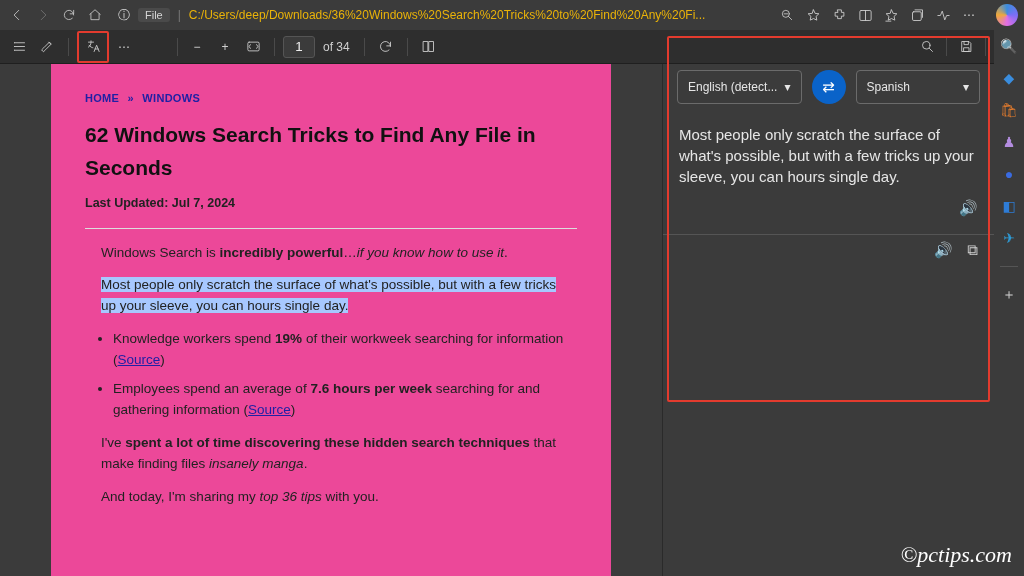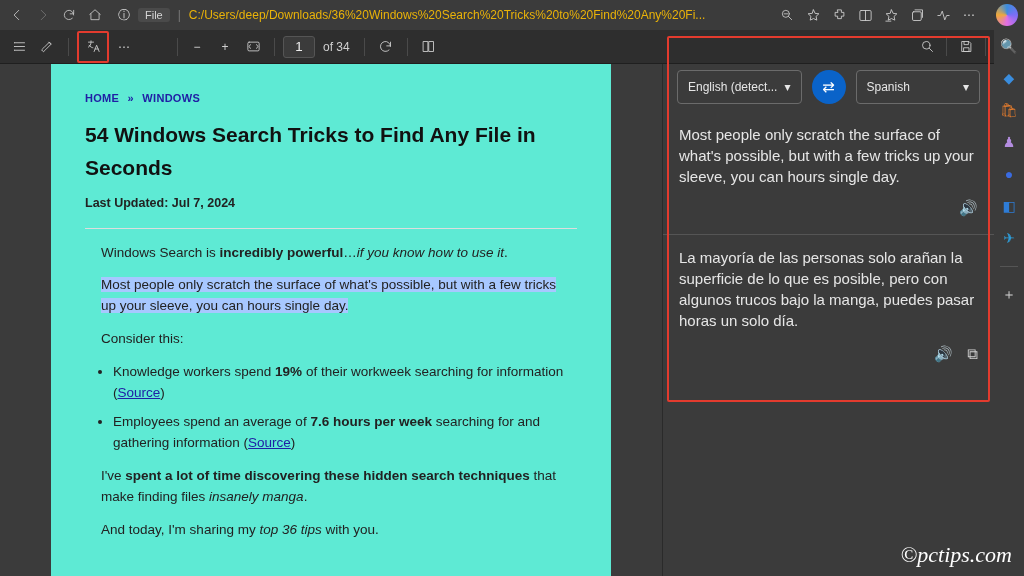--- a/index.html
+++ b/index.html
@@ -19,21 +19,21 @@
   .pdf-bar .grp { display: flex; align-items: center; gap: 2px; }
   .pdf-bar .ic { width: 26px; height: 26px; display:flex; align-items:center; justify-content:center; cursor:pointer; border-radius:3px; }
   .pdf-bar .sep { width: 1px; height: 18px; background: #4a4a4a; margin: 0 6px; }
   .page-box { width: 32px; height: 22px; background: #3b3b3b; border: 1px solid #555; color: #eee; text-align: center; border-radius: 3px; }
   .red-box { border: 2px solid #e33b2e; border-radius: 2px; padding: 1px; }
   .pdf-bar .right { margin-left: auto; display:flex; align-items:center; }
 
   
   .stage { position: absolute; top: 64px; left: 0; right: 30px; bottom: 0; display: flex; }
   .doc-area { flex: 1; background: #3b3b3b; display:flex; justify-content:center; overflow:hidden; }
-  .page { width: 560px; background: #5eead4; color: #222; padding: 26px 34px 40px; font-size: 13.5px; line-height: 1.55; }
+  .page { width: 560px; background: #ec4899; color: #222; padding: 26px 34px 40px; font-size: 13.5px; line-height: 1.55; }
   .crumbs { font-size: 11px; font-weight: 700; color: #2020a5; letter-spacing: .3px; }
   .crumbs .sep { color: #2020a5; margin: 0 5px; }
   .title { font-size: 21px; font-weight: 700; margin: 12px 0 10px; color: #111; }
   .byline { font-size: 12.5px; }
   .byline .name { font-weight: 700; }
   .verified { display:inline-block; width:12px; height:12px; border-radius:50%; background:#1d9bf0; position:relative; vertical-align:-2px; margin-left:3px;}
   .verified::after { content:""; position:absolute; left:3px; top:3px; width:4px; height:2px; border-left:1.5px solid #fff; border-bottom:1.5px solid #fff; transform:rotate(-45deg);}
   .updated { font-size: 12.5px; margin-top: 6px; }
   .updated .lbl, .updated .val { font-weight:700; }
   hr.rule { border:none; border-top:1px solid #ddd; margin: 14px 0; }
@@ -214,30 +214,29 @@
 </div>
 
 <div class="stage">
   <div class="doc-area">
     <div class="page">
       <div class="crumbs">
         <a class="lnk" style="text-decoration:none">HOME</a>
         <span class="sep">»</span>
         <a class="lnk" style="text-decoration:none">WINDOWS</a>
       </div>
-      <div class="title">54 Windows Search Tricks to Find Any File in Seconds</div>
+      <div class="title">62 Windows Search Tricks to Find Any File in Seconds</div>
       <div class="updated">
         <span class="lbl">Last Updated: </span><span class="val">Jul 7, 2024</span>
       </div>
       <hr class="rule">
       <p class="para">
         <span>Windows Search is </span><strong>incredibly powerful</strong><span>…</span><em>if you know how to use it</em><span>.</span>
       </p>
       <p class="para"><span class="hl">Most people only scratch the surface of what's possible, but with a few tricks up your sleeve, you can hours single day.</span></p>
-      <p class="para">Consider this:</p>
       <ul class="bul">
         <li>
           <span>Knowledge workers spend </span><strong>19%</strong><span> of their workweek searching for information (</span><a class="lnk">Source</a><span>)</span>
         </li>
         <li>
           <span>Employees spend an average of </span><strong>7.6 hours per week</strong><span> searching for and gathering information (</span><a class="lnk">Source</a><span>)</span>
         </li>
       </ul>
       <p class="para">
         <span>I've </span><strong>spent a lot of time discovering these hidden search techniques</strong><span> that make finding files </span><em>insanely manga</em><span>.</span>
@@ -260,23 +259,20 @@
       <button class="lang-btn">
           <span>Spanish</span>
           <span>▾</span>
         </button>
     </div>
     <div class="tr-block">
       <div>Most people only scratch the surface of what's possible, but with a few tricks up your sleeve, you can hours single day.</div>
       <div class="spk"><span>🔊</span></div>
     </div>
     <div class="tr-div"></div>
-    <div class="tr-block">
-      <div>La mayoría de las personas solo arañan la superficie de lo que es posible, pero con algunos trucos bajo la manga, puedes pasar horas un solo día.</div>
-    </div>
     <div class="copy-row">
       <span>🔊</span>
       <span>⧉</span>
     </div>
   </div>
 </div>
 
 <div class="v-sidebar">
   <div class="v-ic">🔍</div>
   <div class="v-ic" style="color:#3a8dde">◆</div>

